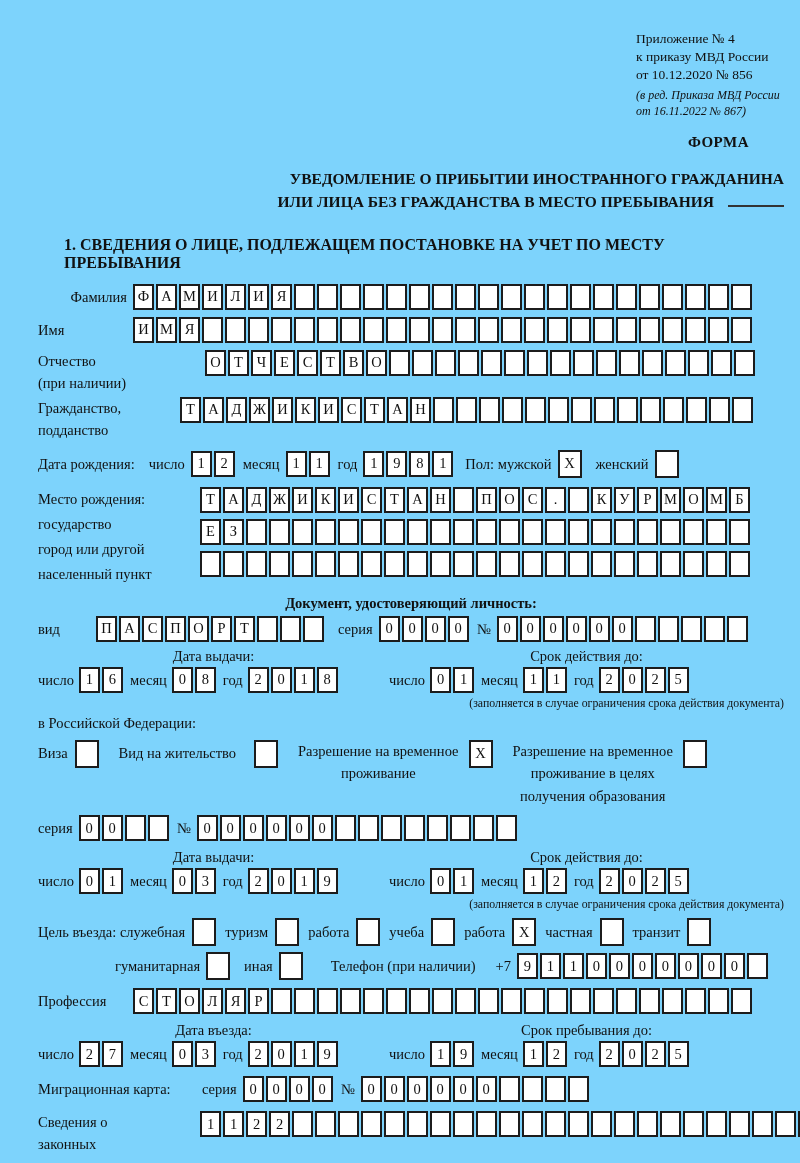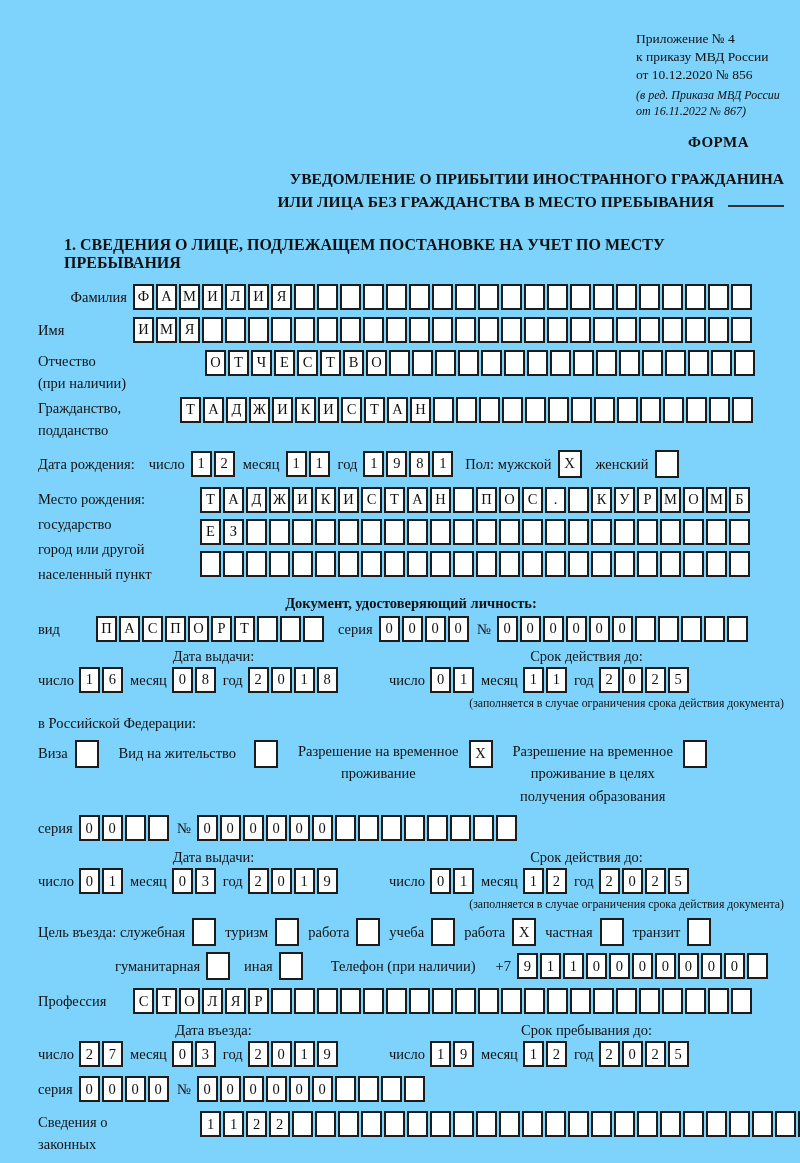--- a/index.html
+++ b/index.html
@@ -652,20 +652,21 @@
             <span class="cell">2</span>
             <span class="cell">0</span>
             <span class="cell">2</span>
             <span class="cell">5</span>
           </span>
       </div>
     </div>
   </div>
 
   <div class="frow center" style="margin-top:9px;">
+    <span class="lbl" style="width:158px;">Миграционная карта:</span>
     <span class="lbl">серия</span>
     <span class="cells">
         <span class="cell">0</span>
         <span class="cell">0</span>
         <span class="cell">0</span>
         <span class="cell">0</span>
       </span>
     <span class="lbl">№</span>
     <span class="cells">
         <span class="cell">0</span>

